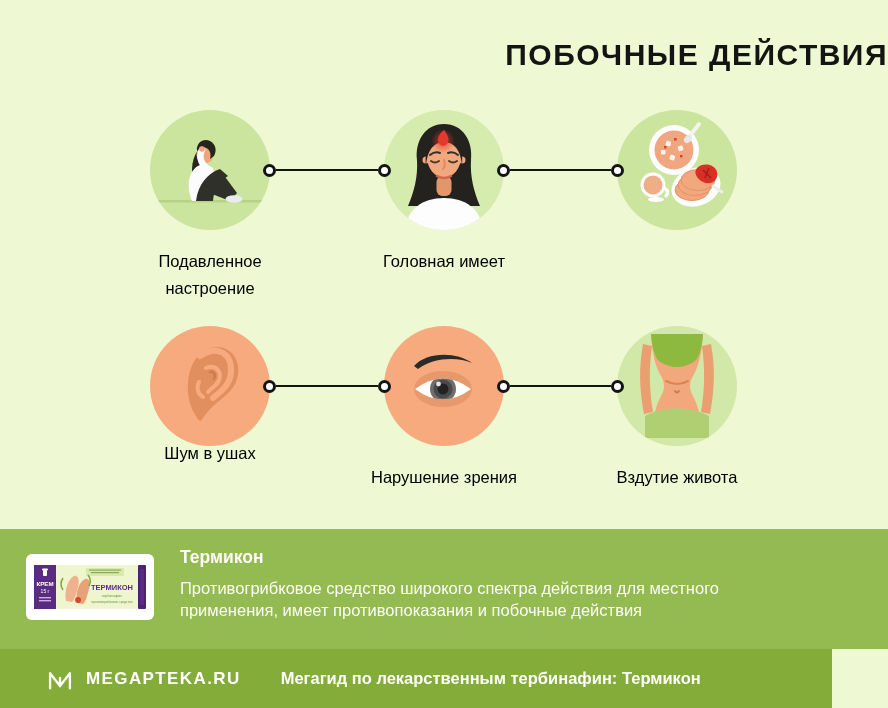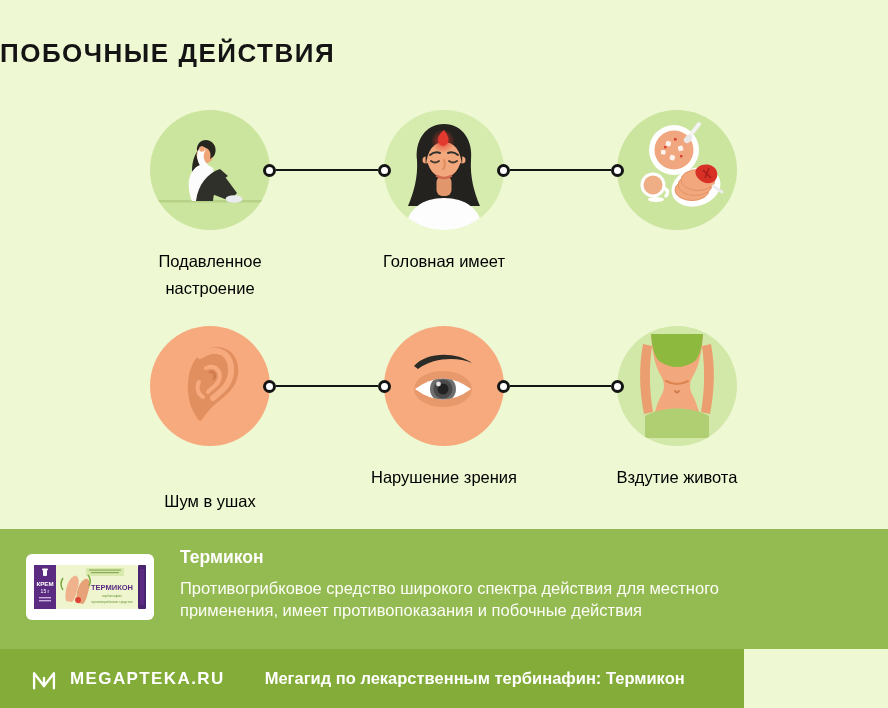--- a/index.html
+++ b/index.html
@@ -5,22 +5,22 @@
   html,body{margin:0;padding:0;}
   .page{
     position:relative;
     width:888px;height:708px;
     background:#eef8d2;
     overflow:hidden;
     font-family:"Liberation Sans","DejaVu Sans",sans-serif;
   }
   .title{
     position:absolute;left:0;top:38px;width:888px;
-    margin:0;text-align:left;
-    font-size:26px;font-weight:800;letter-spacing:1.5px;
+    margin:0;text-align:right;
+    font-size:30px;font-weight:800;letter-spacing:1.5px;
     color:#141414;
   }
   .fx{position:absolute;width:120px;height:120px;}
   .fx svg{display:block;}
   .label{
     position:absolute;width:260px;text-align:center;
     font-size:16.5px;line-height:1.62;font-weight:500;
     color:#000000;white-space:pre-line;
   }
   .connector{
@@ -39,24 +39,25 @@
   }
   .product-card{
     position:absolute;left:26px;top:25px;width:128px;height:66px;
     background:#ffffff;border-radius:6px;
     display:flex;align-items:center;justify-content:center;
   }
   .pinfo{position:absolute;left:180px;top:18px;width:630px;color:#ffffff;}
   .pname{font-size:17.5px;font-weight:700;margin-bottom:9px;}
   .pdesc{font-size:16.5px;line-height:22px;font-weight:400;color:#fdfef7;}
   .footerbar{
-    position:absolute;left:0;top:649px;width:744px;height:59px;
+    position:absolute;left:0;top:649px;width:816px;height:59px;
     background:#83ac38;
     display:flex;align-items:center;
     color:#ffffff;
+    padding-left:16px;
   }
   .logo{margin-left:30px;width:28px;height:28px;flex:0 0 auto;}
   .brand{margin-left:12px;font-size:17px;font-weight:700;letter-spacing:1.4px;}
   .ftext{margin-left:40px;font-size:16.5px;font-weight:700;}
 </style>
 </head>
 <body>
 
 <div class="page">
 
@@ -232,21 +233,21 @@
   </div>
   <div class="connector" style="left:497px;top:379px;width:127px">
     <span class="dot"></span>
       <span class="cline"></span>
       <span class="dot"></span>
   </div>
 
   <div class="label" style="left:80px;top:248px">Подавленное
 настроение</div>
   <div class="label" style="left:314px;top:248px">Головная имеет</div>
-  <div class="label" style="left:80px;top:488px">Шум в ушах</div>
+  <div class="label" style="left:80px;top:440px">Шум в ушах</div>
   <div class="label" style="left:314px;top:464px">Нарушение зрения</div>
   <div class="label" style="left:547px;top:464px">Вздутие живота</div>
 
   <div class="banner">
     <div class="product-card">
       <svg width="116" height="56" viewBox="0 0 116 56">
         <rect x="2" y="6" width="104" height="44" rx="2" fill="#eef5cf"></rect>
         <rect x="2" y="6" width="22" height="44" fill="#5b2b82"></rect>
         <rect x="11" y="11" width="4" height="6" rx="1" fill="#ffffff"></rect>
         <rect x="10" y="9.5" width="6" height="2" rx="1" fill="#ffffff"></rect>

